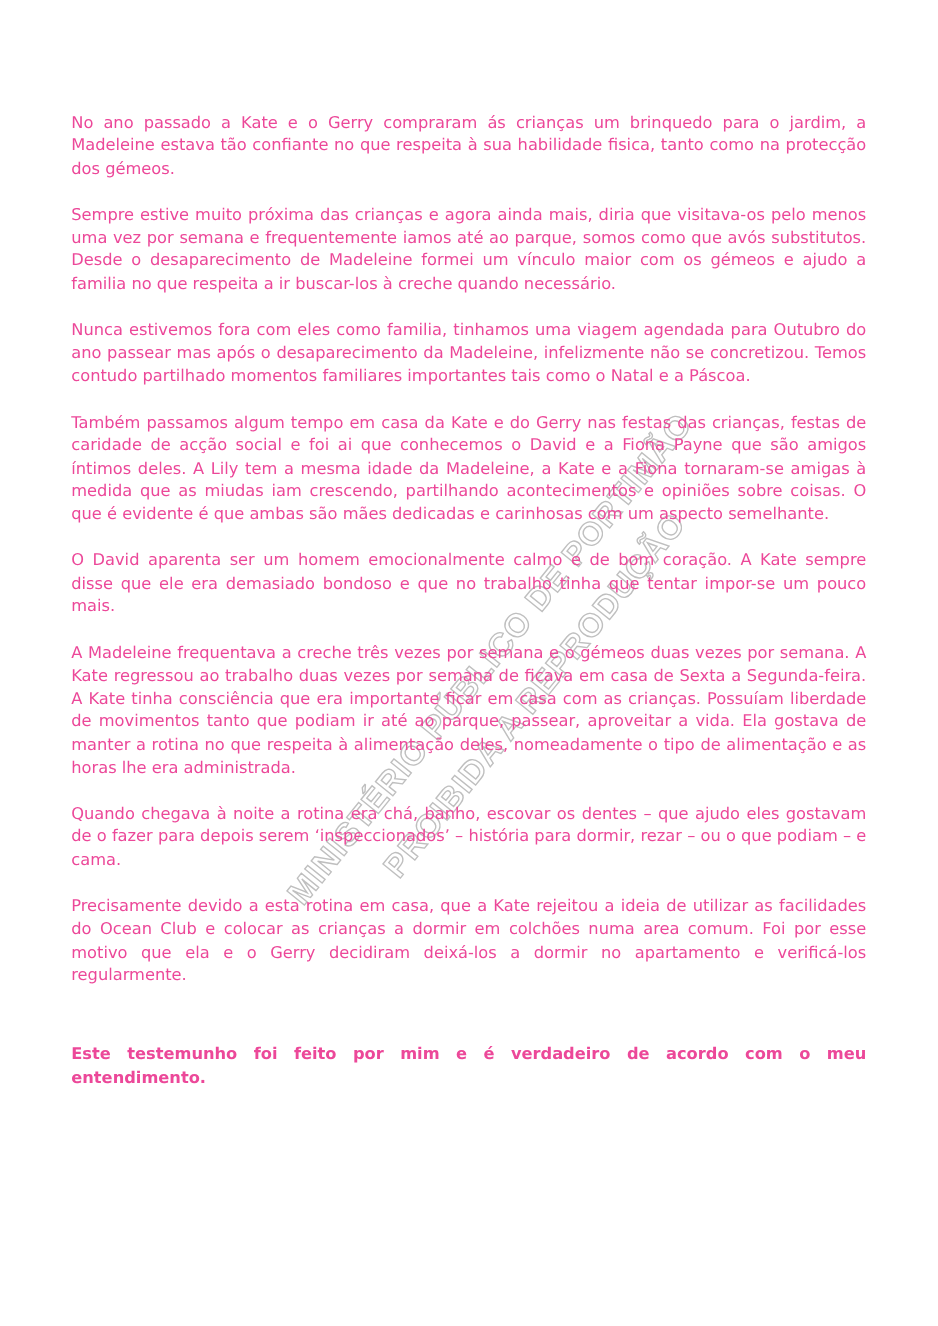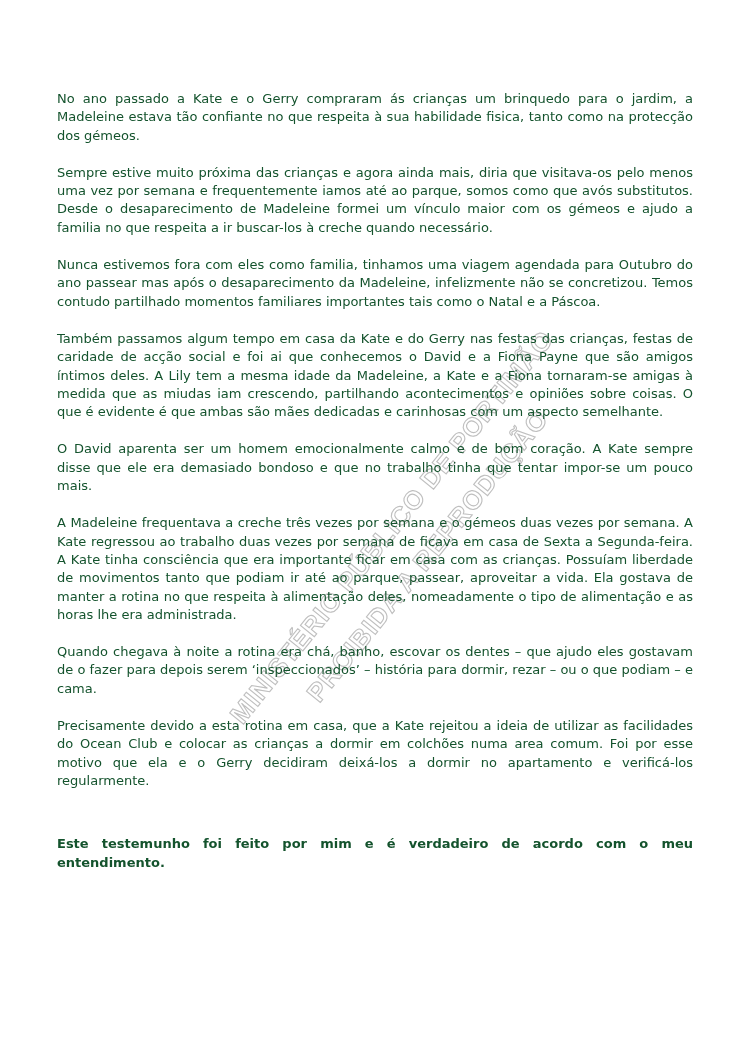--- a/index.html
+++ b/index.html
@@ -29,21 +29,21 @@
     font-weight: bold;
     font-size: 26px;
     letter-spacing: 1px;
   }
   .content {
     position: absolute;
     left: 57px;
     top: 90px;
     width: 636px;
     z-index: 1;
-    color: #14532d;
+    color: #ec4899;
     font-size: 13px;
     line-height: 18.3px;
   }
   .content p.para {
     margin: 0 0 19px 0;
     text-align: justify;
     text-justify: inter-word;
   }
   .content p.para.bold {
     font-weight: bold;

